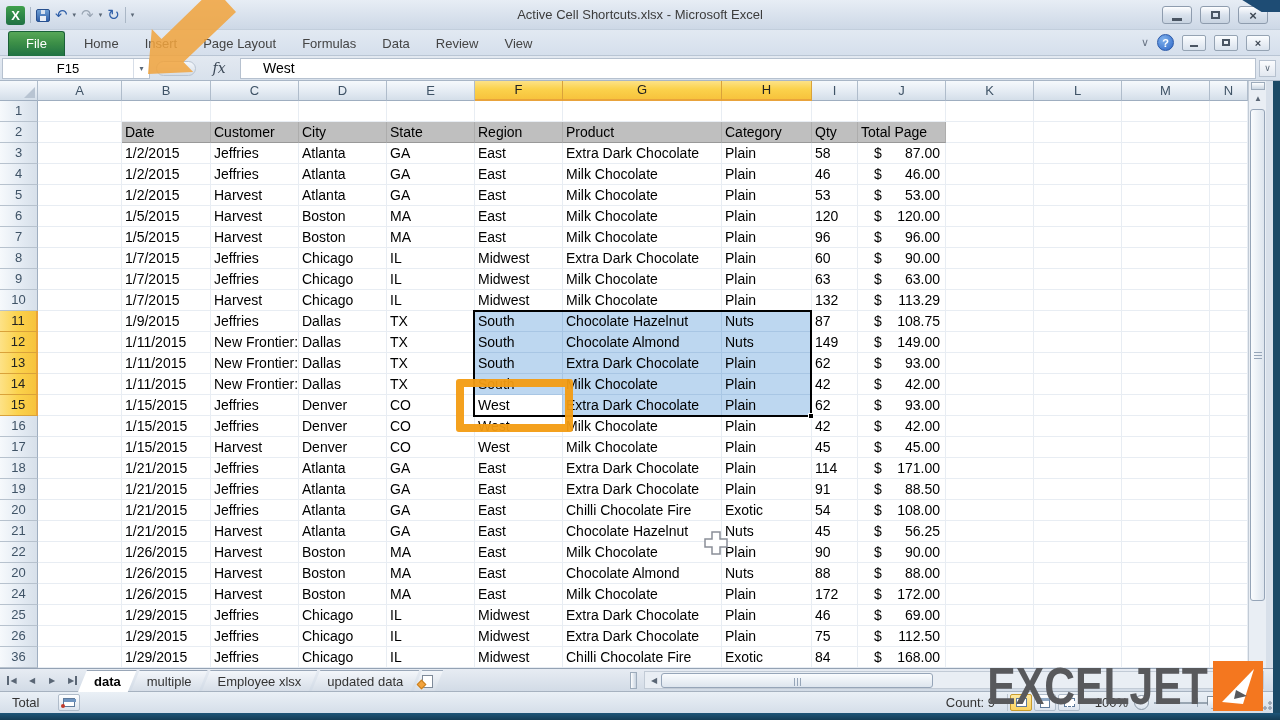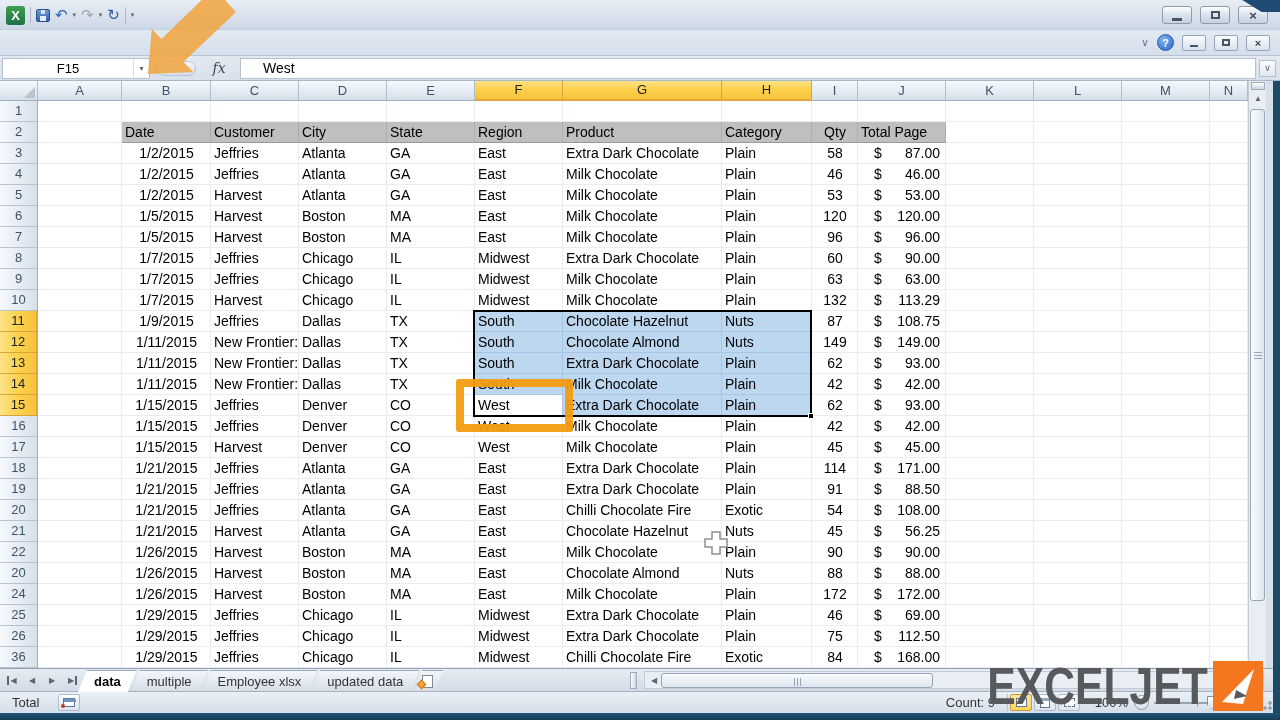--- a/index.html
+++ b/index.html
@@ -55,21 +55,21 @@
   #colheads{display:flex;height:20px;}
   .colhdr,#corner{flex-shrink:0;height:20px;background:linear-gradient(#F6F9FC,#E4EBF3 55%,#D4DEE9);border-right:1px solid #AFBCCB;border-bottom:1px solid #9FAEC0;font-size:13px;color:#3F5366;text-align:center;line-height:19px;}
   .colhdr.sel{background:linear-gradient(#FDE287,#FBD24C 45%,#F7C33D);border-right:1px solid #D9A23A;border-bottom:2px solid #E9A33B;color:#222;line-height:18px;}
   #corner{width:38px;position:relative;}
   #corner .tri{position:absolute;right:2px;bottom:2px;width:0;height:0;border-left:11px solid transparent;border-bottom:11px solid #B8C4D2;}
   .grow{display:flex;height:21px;}
   .rowhdr{flex-shrink:0;width:38px;height:21px;background:linear-gradient(90deg,#F6F9FC,#E4EBF3 55%,#D7E0EA);border-right:1px solid #9FAEC0;border-bottom:1px solid #B7C2CE;font-size:13px;color:#3F5366;text-align:center;line-height:20px;}
   .rowhdr.sel{background:linear-gradient(90deg,#FDE287,#FBD24C 50%,#F7C33D);border-right:2px solid #E9A33B;border-bottom:1px solid #D9A23A;color:#222;}
   .cell{flex-shrink:0;height:21px;border-right:1px solid #E8EDF3;border-bottom:1px solid #E8EDF3;font-size:14px;line-height:20px;color:#000;overflow:hidden;white-space:nowrap;padding:0 3px;}
   .cell.thead{background:#BFBFBF;border-right-color:#ADADAD;border-bottom-color:#999;}
-  .cell.num{text-align:center;padding-right:2px;}
+  .cell.num{text-align:left;padding-right:2px;}
   .cell.cur{display:flex;justify-content:space-between;padding-left:16px;padding-right:5px;}
   .cell.sel{background:#BDD7F0;border-right-color:#A8C6E4;border-bottom-color:#A8C6E4;}
   .cell.active{background:#fff;}
   #selbox{left:473px;top:229px;width:339px;height:107px;border:2px solid #000;pointer-events:none;}
   #selbox .handle{position:absolute;right:-4px;bottom:-4px;width:6px;height:6px;background:#000;border:1px solid #fff;}
 
   
   #vscroll{left:1248px;top:81px;width:18px;height:587px;background:#E9EEF4;border-left:1px solid #C2CBD6;}
   .vsplit{position:absolute;left:2px;top:1px;width:14px;height:8px;background:linear-gradient(#FDFEFF,#CBD6E2);border:1px solid #9DABBB;}
   .sarrow{position:absolute;color:#5A6675;font-size:8px;text-align:center;}
@@ -148,35 +148,46 @@
     <div class="qat-sep"></div>
     <div class="save-ico"></div>
     <span class="qico">↶</span>
     <span class="mini-dd">▾</span>
     <span class="qico gray">↷</span>
     <span class="mini-dd">▾</span>
     <span class="qico">↻</span>
     <div class="qat-sep"></div>
     <span class="mini-dd">▾</span>
   </div>
+  <div id="title-text">Active Cell Shortcuts.xlsx  -  Microsoft Excel</div>
   <div class="winbtns">
     <div class="wbtn">
         <div class="bar"></div>
       </div>
     <div class="wbtn">
         <div class="rest"></div>
       </div>
     <div class="wbtn">
         <span class="x">×</span>
       </div>
   </div>
   <div class="corner-wedge abs"></div>
 </div>
 
 <div id="tabrow" class="abs">
+  <div id="tabs">
+    <div class="rtab file">File</div>
+    <div class="rtab">Home</div>
+    <div class="rtab">Insert</div>
+    <div class="rtab">Page Layout</div>
+    <div class="rtab">Formulas</div>
+    <div class="rtab">Data</div>
+    <div class="rtab">Review</div>
+    <div class="rtab">View</div>
+  </div>
   <div id="tabrow-right">
     <span class="chev">∨</span>
     <div class="help">?</div>
     <div class="sbtn">
         <div class="bar"></div>
       </div>
     <div class="sbtn">
         <div class="rest"></div>
       </div>
     <div class="sbtn">

